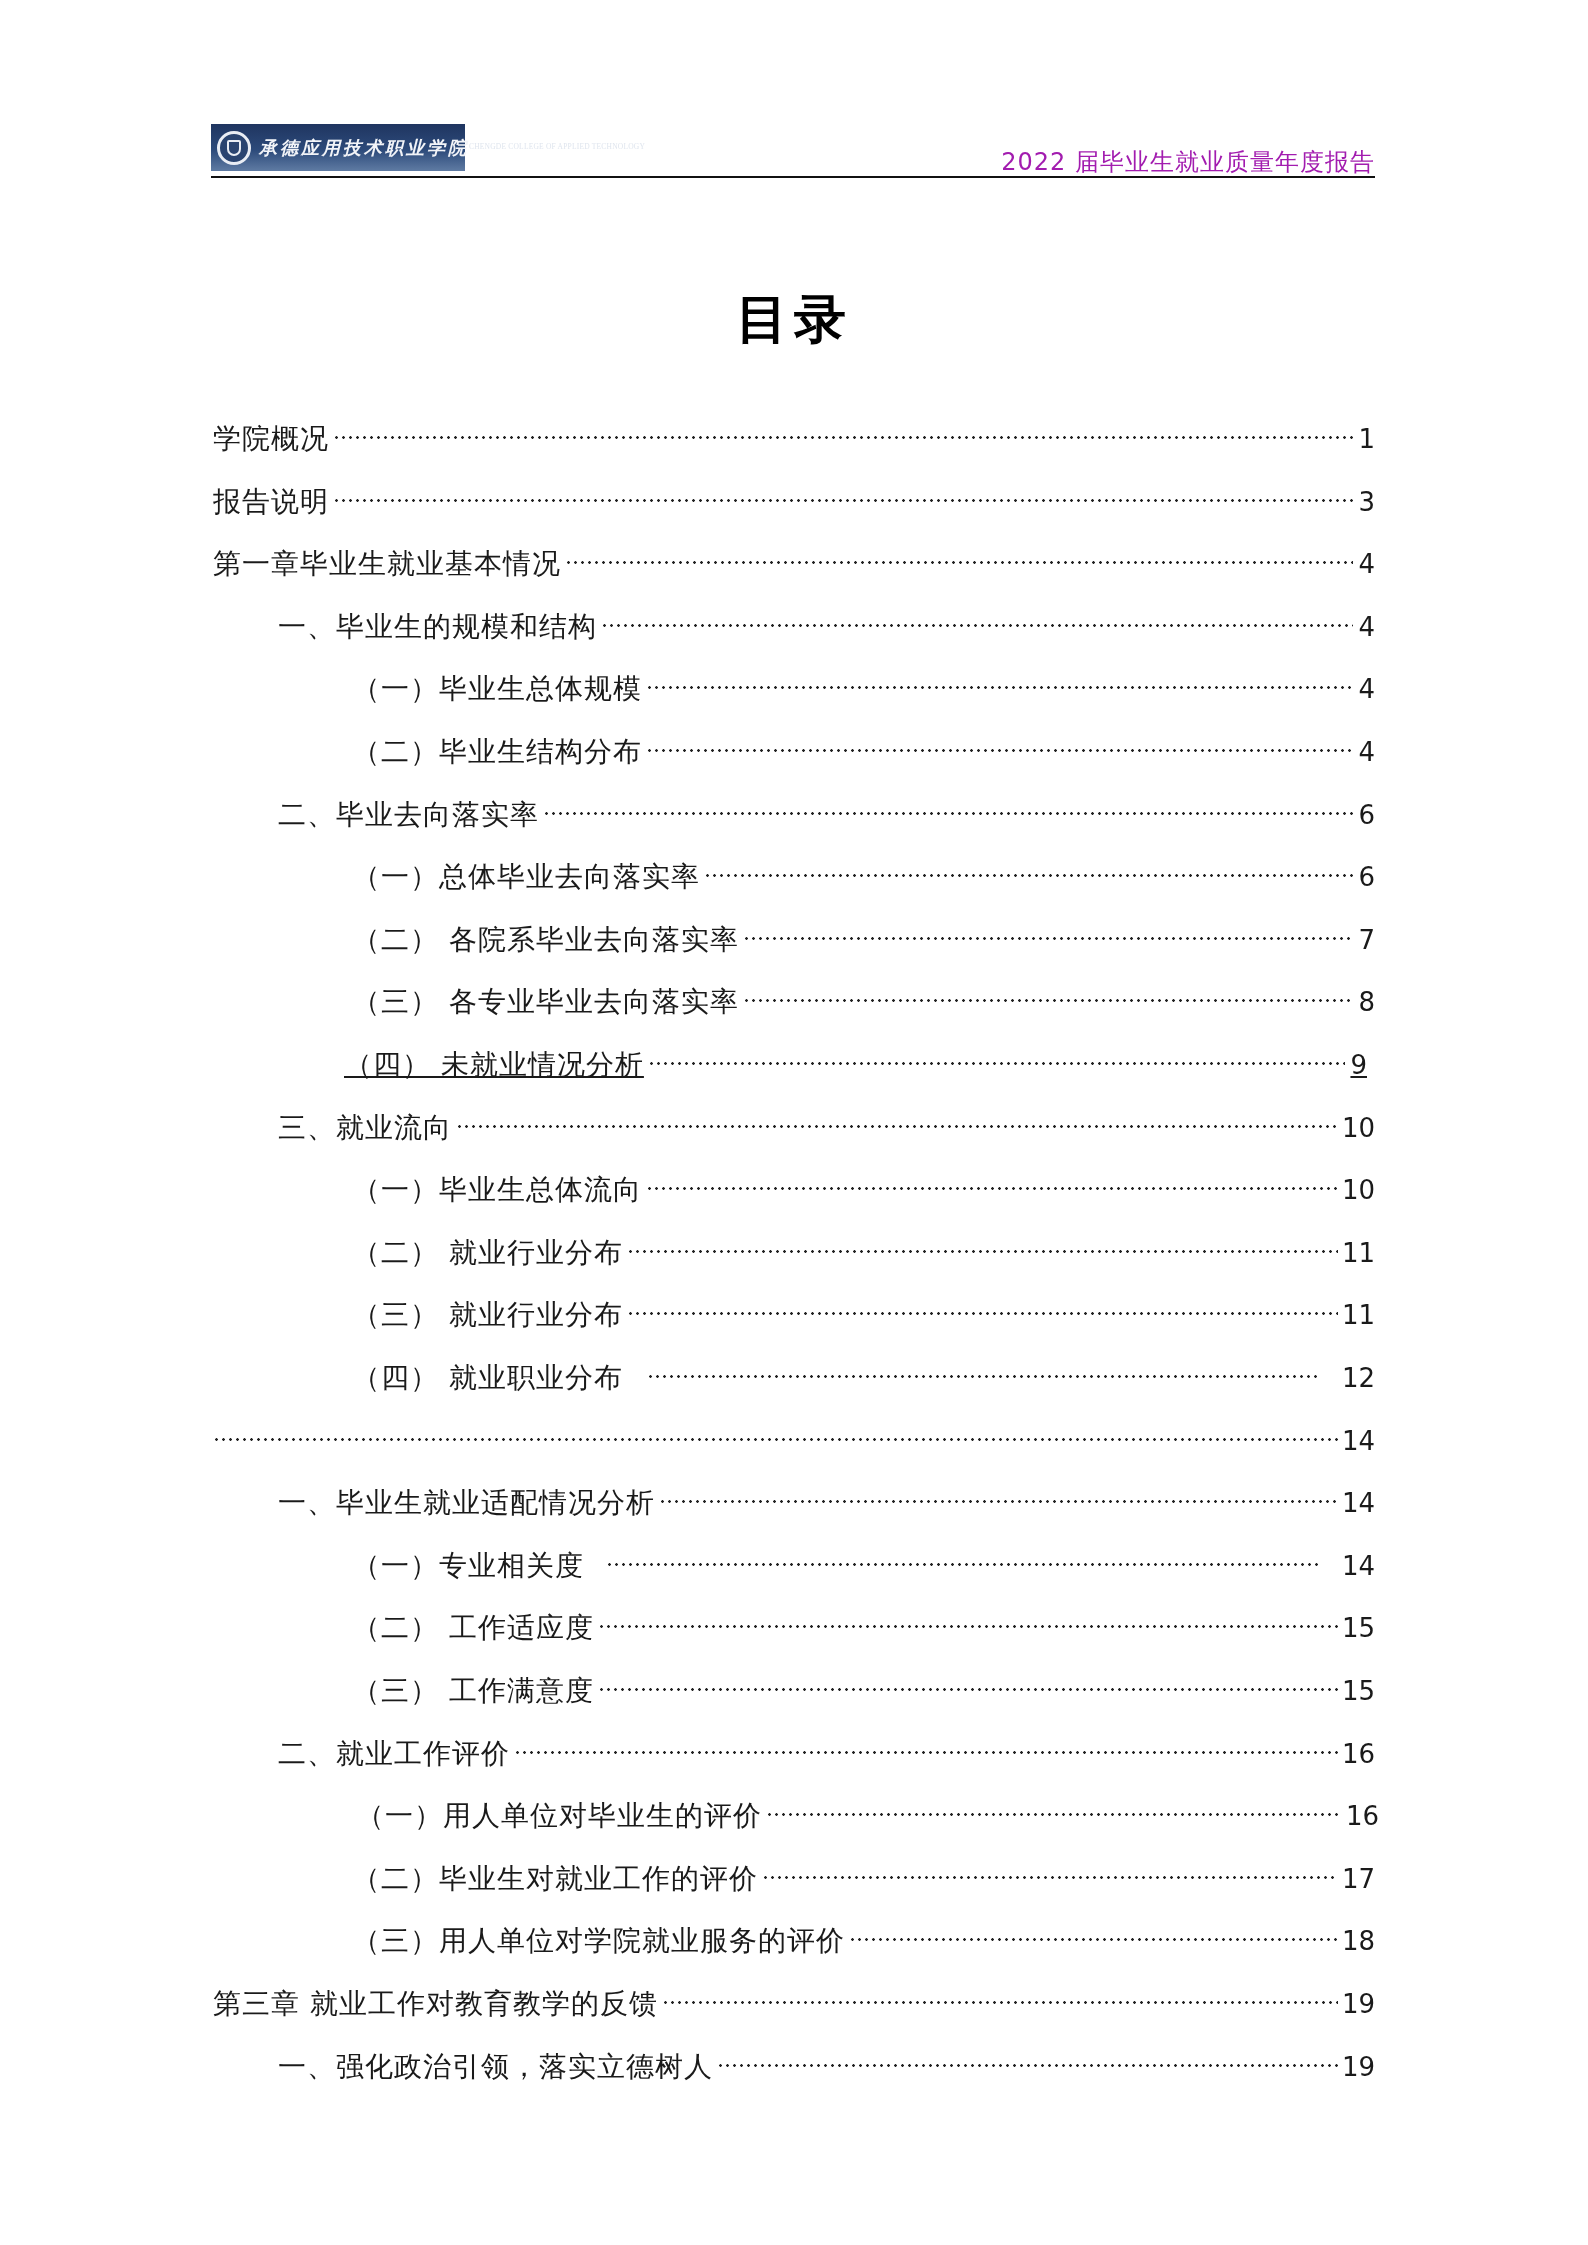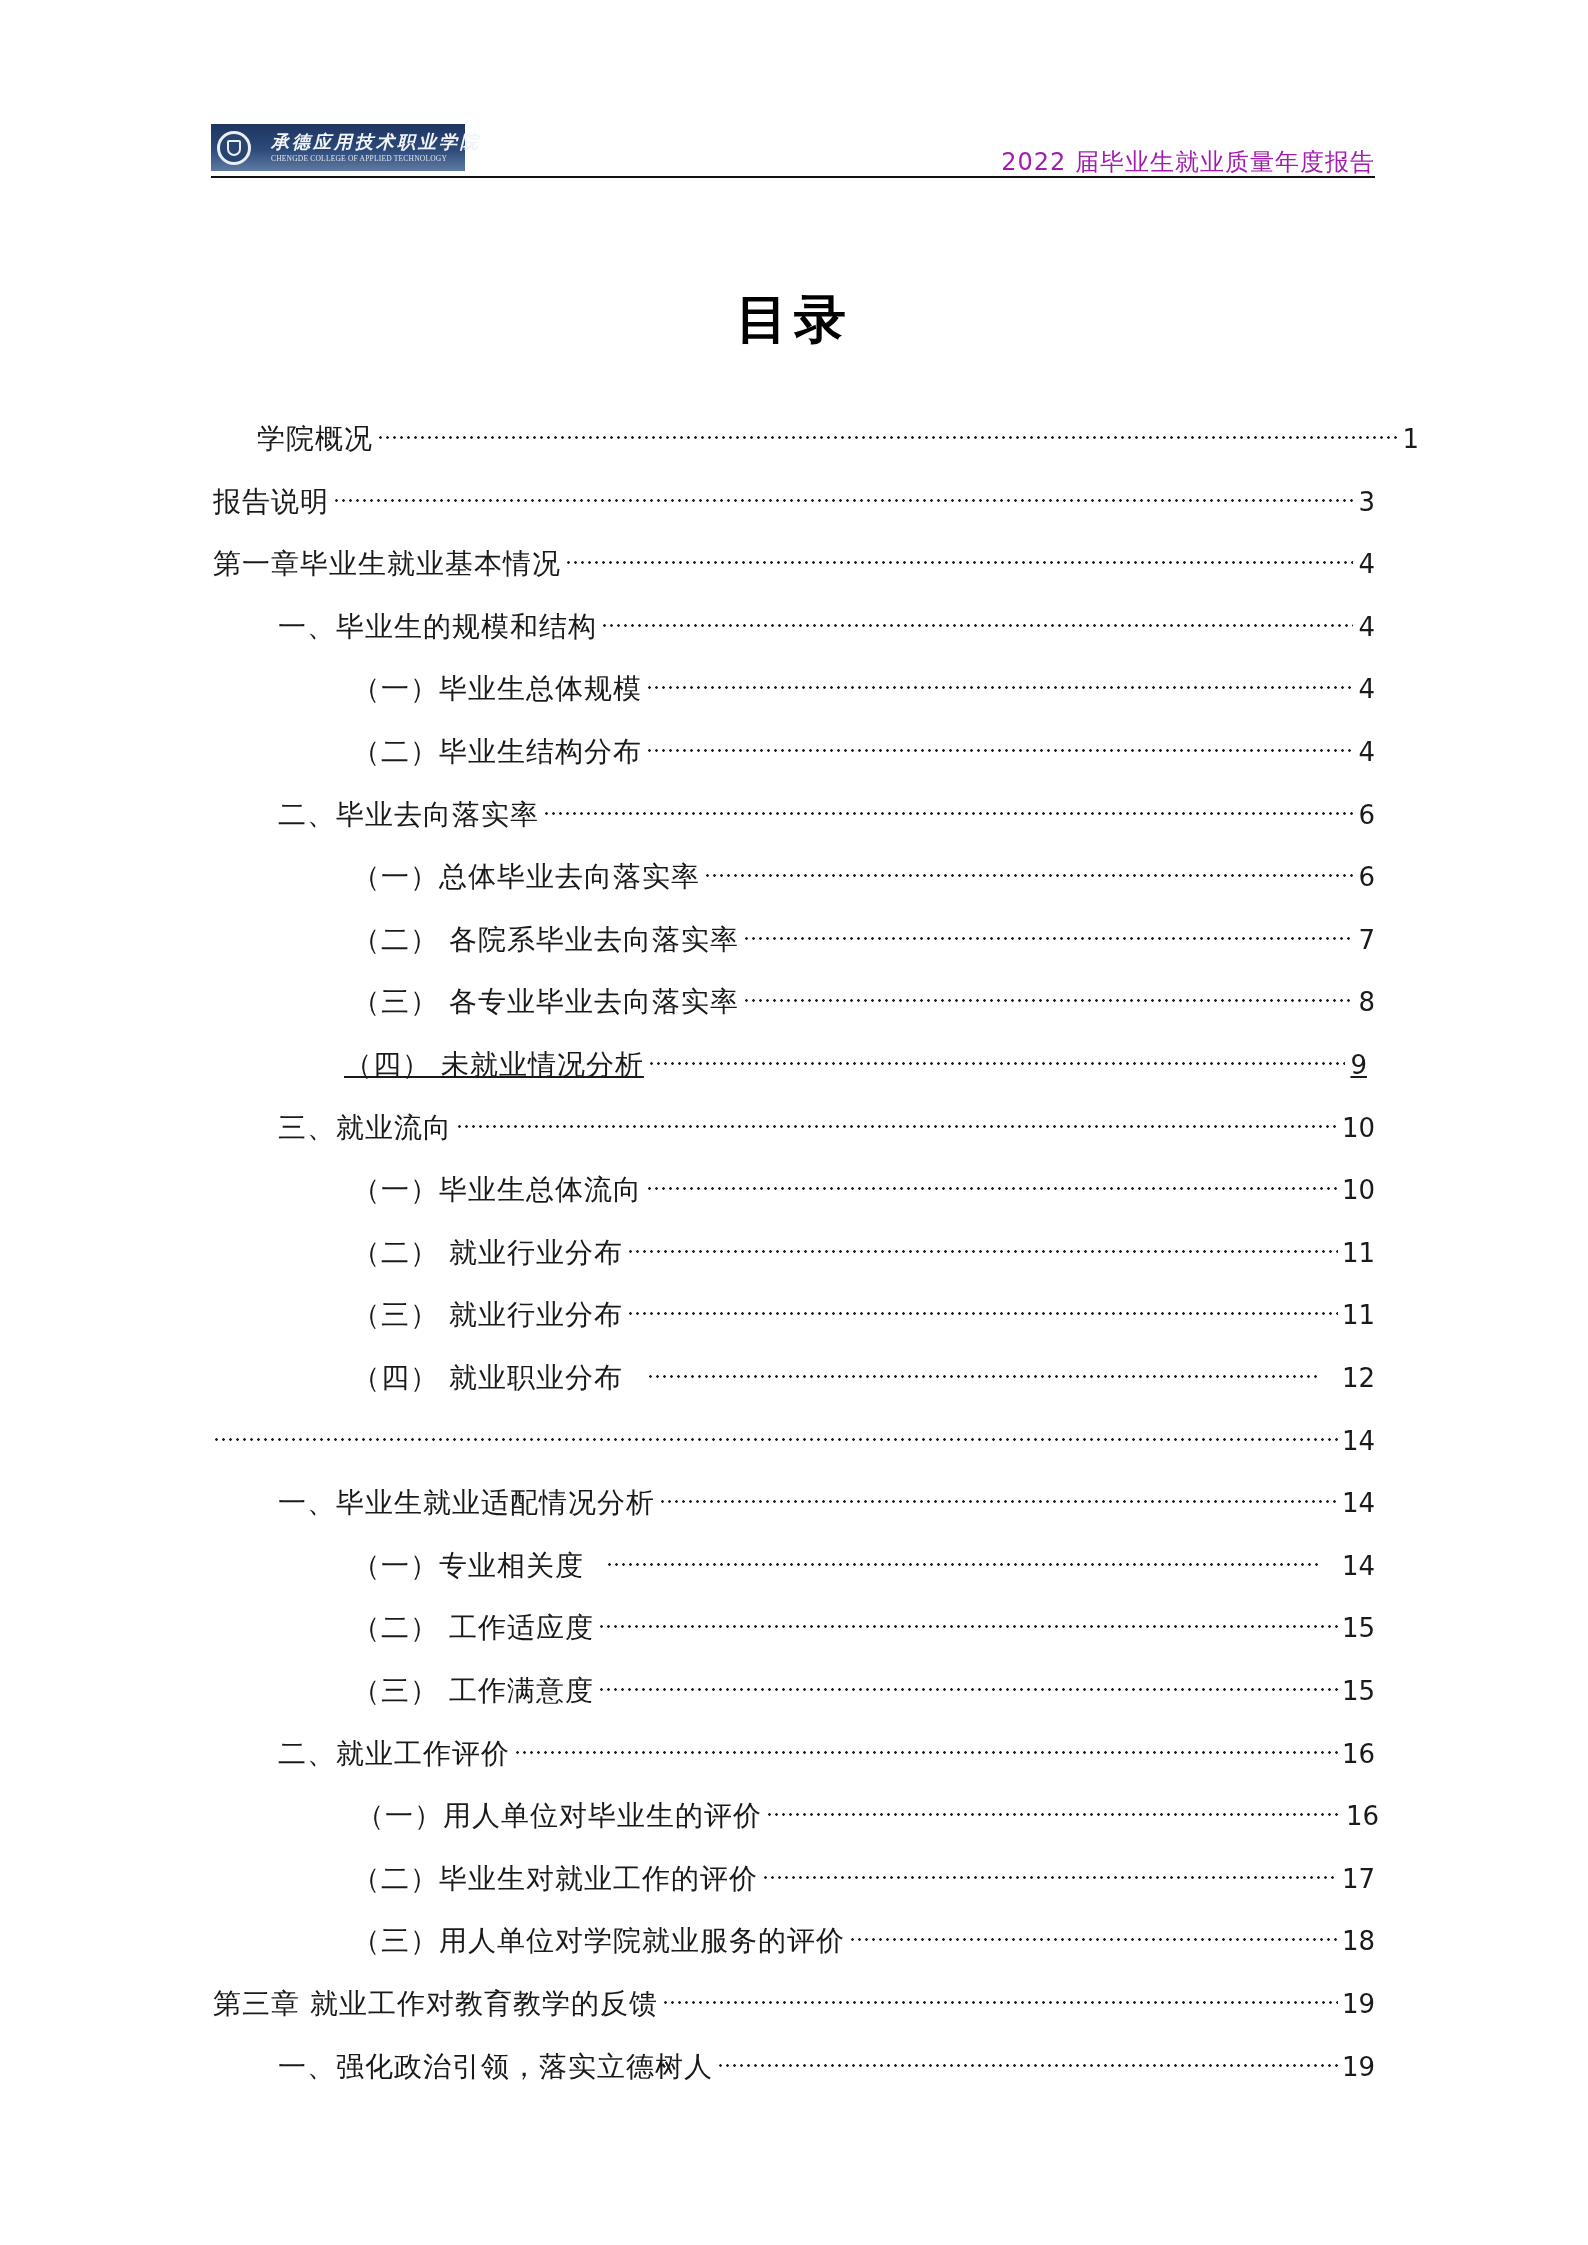--- a/index.html
+++ b/index.html
@@ -47,23 +47,23 @@
       flex: none;
     }
     .logo-emblem-inner {
       width: 14px;
       height: 16px;
       border: 2px solid #e9edf4;
       border-radius: 2px 2px 7px 7px;
       box-sizing: border-box;
     }
     .logo-text {
-      margin-left: 20px;
+      margin-left: 8px;
       display: flex;
-      flex-direction: column;
+      flex-direction: row;
       color: #f2f4f8;
       line-height: 1;
     }
     .logo-cn {
       font-family: "DejaVu Serif", serif;
       font-size: 18px;
       font-weight: bold;
       font-style: italic;
       letter-spacing: 3px;
       white-space: nowrap;
@@ -167,21 +167,21 @@
       <span class="logo-en">CHENGDE COLLEGE OF APPLIED TECHNOLOGY</span>
     </div>
   </div>
   <div class="header-title">2022 届毕业生就业质量年度报告</div>
   <div class="header-rule"></div>
 </div>
 
 <div class="toc-title">目录</div>
 
 <div class="toc" id="toc">
-    <a class="toc-row" style="left: 213px; width: 1162px; top: 408px; margin-left: 44px;">
+    <a class="toc-row" style="left: 213px; width: 1162px; top: 408px;">
       <span class="toc-label">学院概况</span>
       <span class="toc-leader"></span>
       <span class="toc-page">1</span>
     </a>
     <a class="toc-row" style="left: 213px; width: 1162px; top: 471px;">
       <span class="toc-label">报告说明</span>
       <span class="toc-leader"></span>
       <span class="toc-page">3</span>
     </a>
     <a class="toc-row" style="left: 213px; width: 1162px; top: 533px;">

